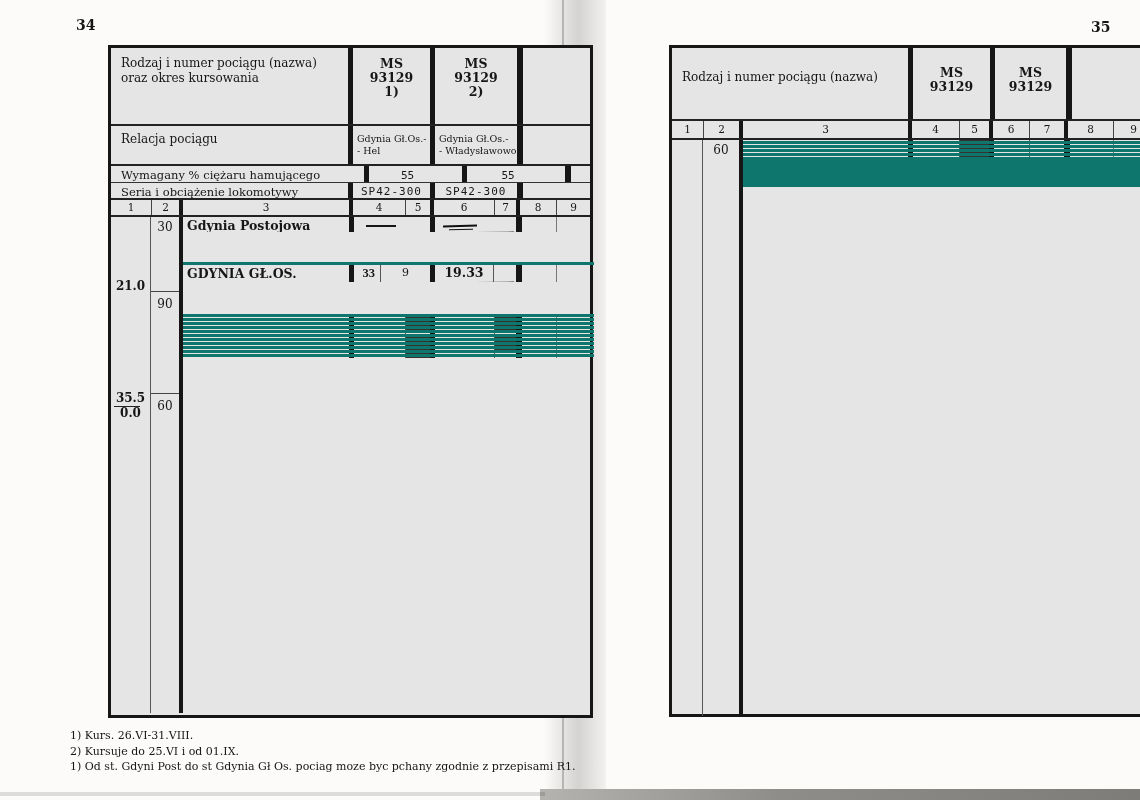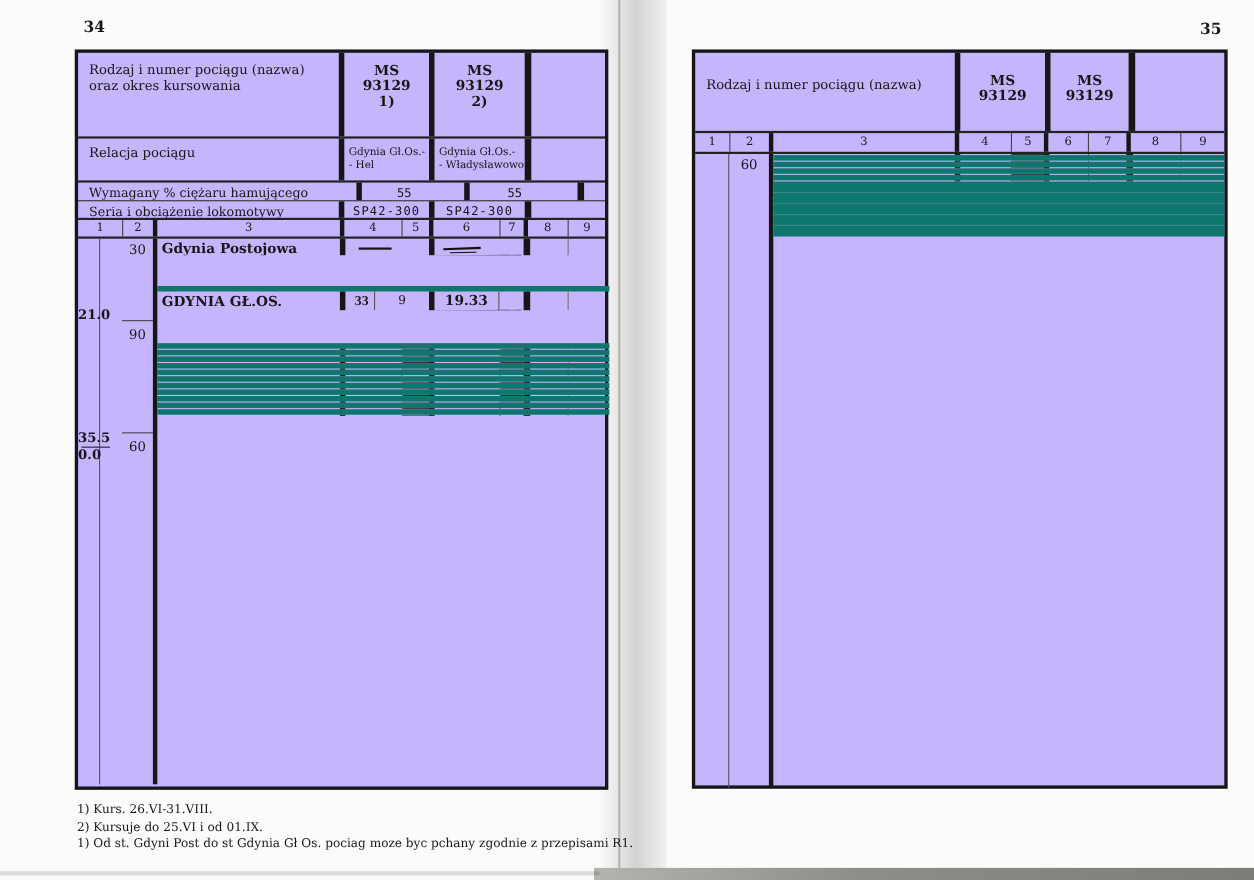--- a/index.html
+++ b/index.html
@@ -11,21 +11,21 @@
   .spine-line{position:absolute;left:562px;top:0;width:2px;height:800px;background:rgba(40,40,40,0.25);}
   .bottom-band{position:absolute;left:540px;top:789px;width:600px;height:11px;
     background:linear-gradient(to right,#b5b3af,#8f8d89 40%,#7e7c78);}
   .bottom-thin{position:absolute;left:0;top:792px;width:545px;height:4px;background:rgba(0,0,0,0.12);}
 
   .pagenum{position:absolute;font-weight:bold;font-size:14px;}
   .pn-left{left:76px;top:17px;}
   .pn-right{left:1091px;top:19px;}
 
   
-  .tbl{position:absolute;background:#c4b5fd;border:3px solid #161616;box-sizing:border-box;}
+  .tbl{position:absolute;background:#e5e5e5;border:3px solid #161616;box-sizing:border-box;margin-left:40px;}
   .tbl-left{left:68px;top:45px;width:485px;height:673px;}
   .tbl-right{left:629px;top:45px;width:487px;height:672px;}
 
   .hrow{display:grid;box-sizing:border-box;border-bottom:2px solid #222;}
   .hcell{box-sizing:border-box;overflow:hidden;}
   .bl5{border-left:5px solid #161616;}
   .bl6{border-left:6px solid #161616;}
   .pre{white-space:pre-line;}
 
   
@@ -50,33 +50,33 @@
   .cn{box-sizing:border-box;border-left:1px solid #444;}
   .cn:first-child{border-left:none;}
   .cn.th{border-left:4px solid #161616;}
 
   
   .data{position:relative;box-sizing:border-box;}
   .tbl-left .data{height:496px;}
   .tbl-right .data{height:576px;}
   .strip{position:absolute;top:0;bottom:0;box-sizing:border-box;}
   .s1{left:0;border-right:1px solid #555;}
-  .tbl-left .s1{width:20px;} .tbl-left .s2{left:40px;width:28px;}
+  .tbl-left .s1{width:40px;} .tbl-left .s2{left:40px;width:28px;}
   .tbl-right .s1{width:31px;} .tbl-right .s2{left:31px;width:36px;}
   .s2{border-right:0;}
   .mlab{position:absolute;width:100%;text-align:center;font-size:12px;}
   .mlab.b{font-weight:bold;}
   .mdiv{position:absolute;left:0;width:100%;border-top:1px solid #444;}
   .kline{position:absolute;left:3px;width:26px;border-top:1.5px solid #222;}
 
   .wrap{position:absolute;top:0;bottom:0;border-left:4px solid #161616;box-sizing:border-box;display:flex;flex-direction:column;}
   .tbl-left .wrap{left:68px;width:415px;}
   .tbl-right .wrap{left:67px;width:414px;}
 
-  .blk{display:grid;border-bottom:5px solid #0f766e;box-sizing:border-box;flex:1 1 0;min-height:0;}
+  .blk{display:grid;border-bottom:3px solid #0f766e;box-sizing:border-box;flex:1 1 0;min-height:0;}
   .tbl-left .blk{grid-template-columns:166px 56px 25px 64px 22px 40px 34px;}
   .tbl-right .blk{grid-template-columns:165px 51px 30px 40px 35px 49px 40px;}
   .blk.sp1{flex:0 0 48px;grid-template-rows:15px 16px 16px;}
   .blk.sp2{flex:0 0 52px;grid-template-rows:17px 16px 18px;}
   .blk:last-child{border-bottom:none;}
 
   .c{box-sizing:border-box;overflow:hidden;}
   .cc4{border-left:5px solid #161616;}
   .cc5{border-left:1px solid #555;}
   .cc6{border-left:5px solid #161616;}

